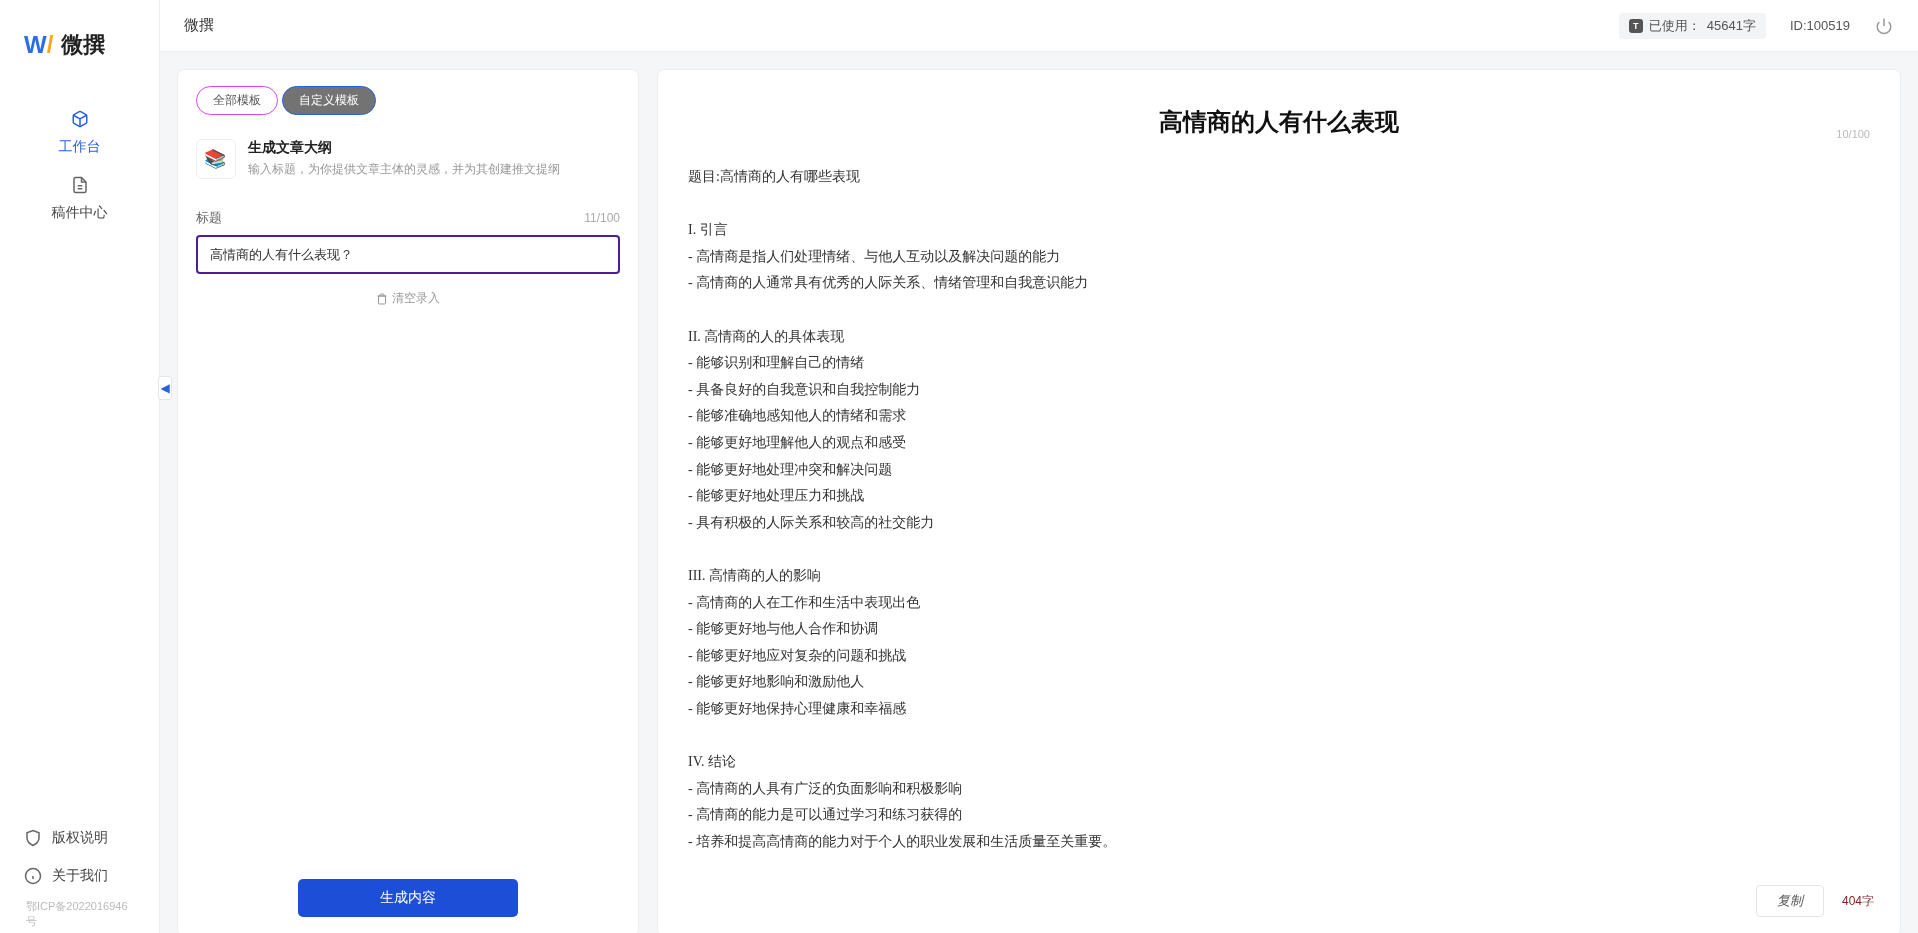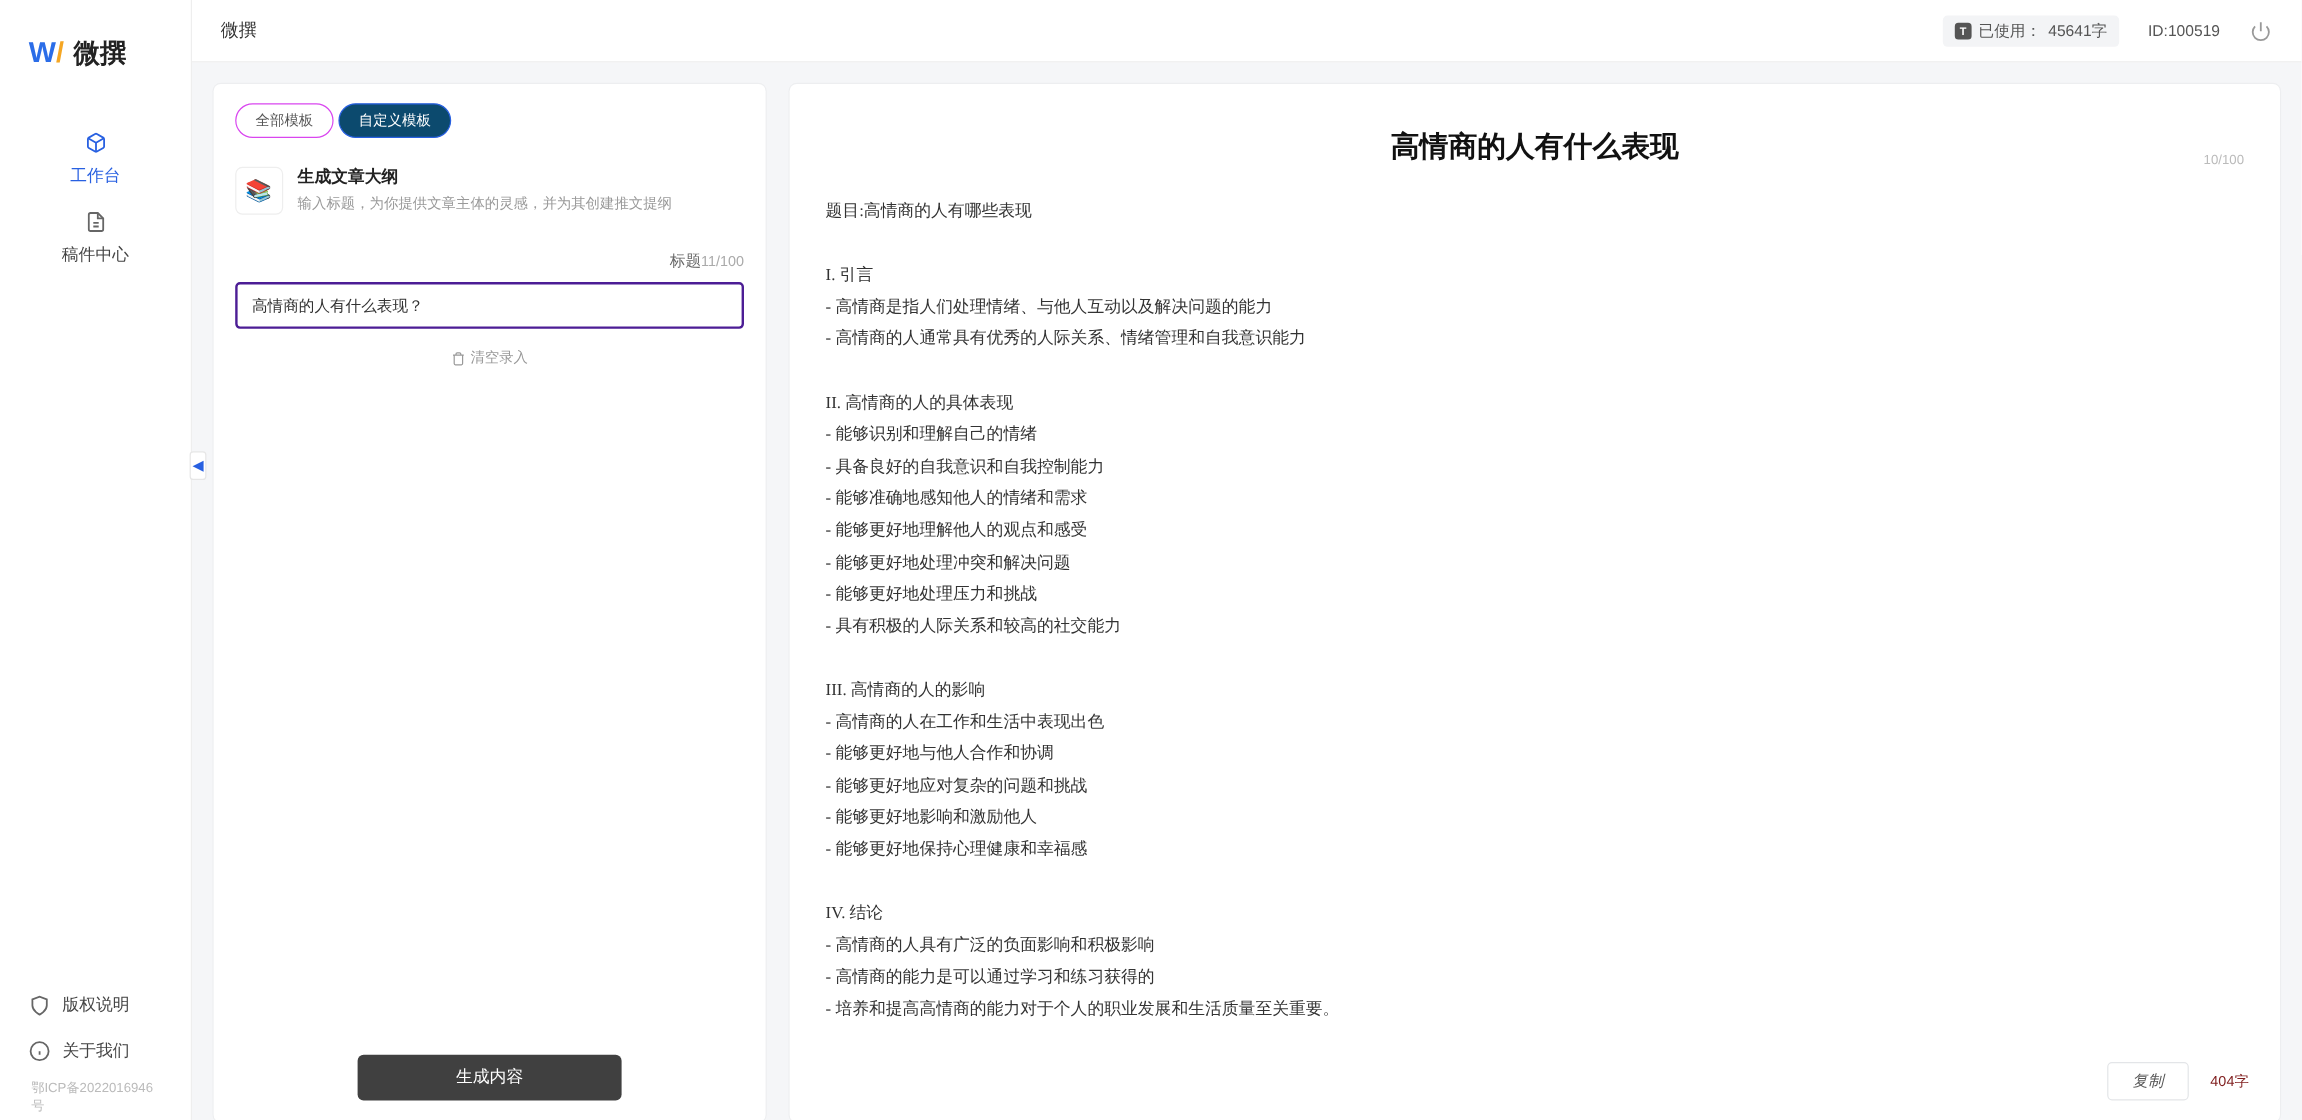--- a/index.html
+++ b/index.html
@@ -35,37 +35,37 @@
     
     .main-wrap { flex: 1; display: flex; flex-direction: column; }
     .main-body { flex: 1; display: flex; gap: 20px; padding: 18px; }
     .panel { background: #fff; border-radius: 6px; display: flex; flex-direction: column; box-shadow: 0 0 0 1px rgba(0,0,0,0.03); }
     .panel-left { width: 460px; }
     .panel-right { flex: 1; }
     
     
     .tab-bar { padding: 16px 18px 10px; display: flex; gap: 4px; }
     .tab-pill { border: 1px solid #d946ef; background: #fff; color: #555; padding: 5px 16px; border-radius: 999px; font-size: 12px; cursor: pointer; }
-    .tab-pill.active { background: #0c4a6e; color: #fff; border-color: #2860e1; }
+    .tab-pill.active { background: #737373; color: #fff; border-color: #2860e1; }
     
     .template-card { margin: 8px 18px; padding-top: 6px; padding-bottom: 10px; display: flex; gap: 12px; }
     .template-icon { width: 40px; height: 40px; border: 1px solid #eee; border-radius: 6px; display: flex; align-items: center; justify-content: center; font-size: 18px; }
     .template-info .ti-title { font-weight: 600; color: #222; font-size: 14px; }
     .template-info .ti-desc { font-size: 12px; color: #999; margin-top: 4px; }
     
     .form-sec { padding: 12px 18px 0; }
-    .form-label-row { display: flex; justify-content: flex-end; align-items: center; margin-bottom: 8px; }
+    .form-label-row { display: flex; justify-content: space-between; align-items: center; margin-bottom: 8px; }
     .form-label { font-size: 13px; color: #666; }
     .char-count { font-size: 12px; color: #aaa; }
     .text-input { width: 100%; border: 2px solid #4c1d95; border-radius: 4px; padding: 10px 12px; font-size: 13px; color: #333; outline: none; }
     .clear-row { text-align: left; margin-top: 16px; color: #999; font-size: 12px; cursor: pointer; display: flex; justify-content: center; align-items: center; gap: 4px; }
     
     .panel-left .spacer { flex: 1; }
     .gen-btn-wrap { padding: 18px; }
-    .gen-btn { width: 220px; margin: 0 auto; display: block; background: #404040; color: #fff; border: none; border-radius: 5px; padding: 10px 16px; font-size: 14px; cursor: pointer; }
+    .gen-btn { width: 220px; margin: 0 auto; display: block; background: #1d4ed8; color: #fff; border: none; border-radius: 5px; padding: 10px 16px; font-size: 14px; cursor: pointer; }
     
     
     .doc-head { padding: 20px 30px 8px; position: relative; }
     .doc-title { font-size: 24px; font-weight: 600; text-align: center; color: #111; font-family: "SimSun", serif; margin-top: 16px; }
     .doc-counter { position: absolute; right: 30px; bottom: 6px; font-size: 11px; color: #bbb; }
     .doc-body { padding: 18px 30px; flex: 1; font-size: 14px; line-height: 1.9; color: #333; white-space: pre-wrap; font-family: "SimSun", "Microsoft YaHei", serif; }
     .doc-foot { padding: 12px 26px 18px; display: flex; justify-content: flex-end; align-items: center; gap: 18px; }
     .copy-btn { border: 1px solid #e3e5e8; background: #fff; color: #555; padding: 6px 20px; border-radius: 4px; cursor: pointer; font-size: 13px; font-style: italic; }
     .word-count { font-size: 12px; color: #7f1d1d; }
     

